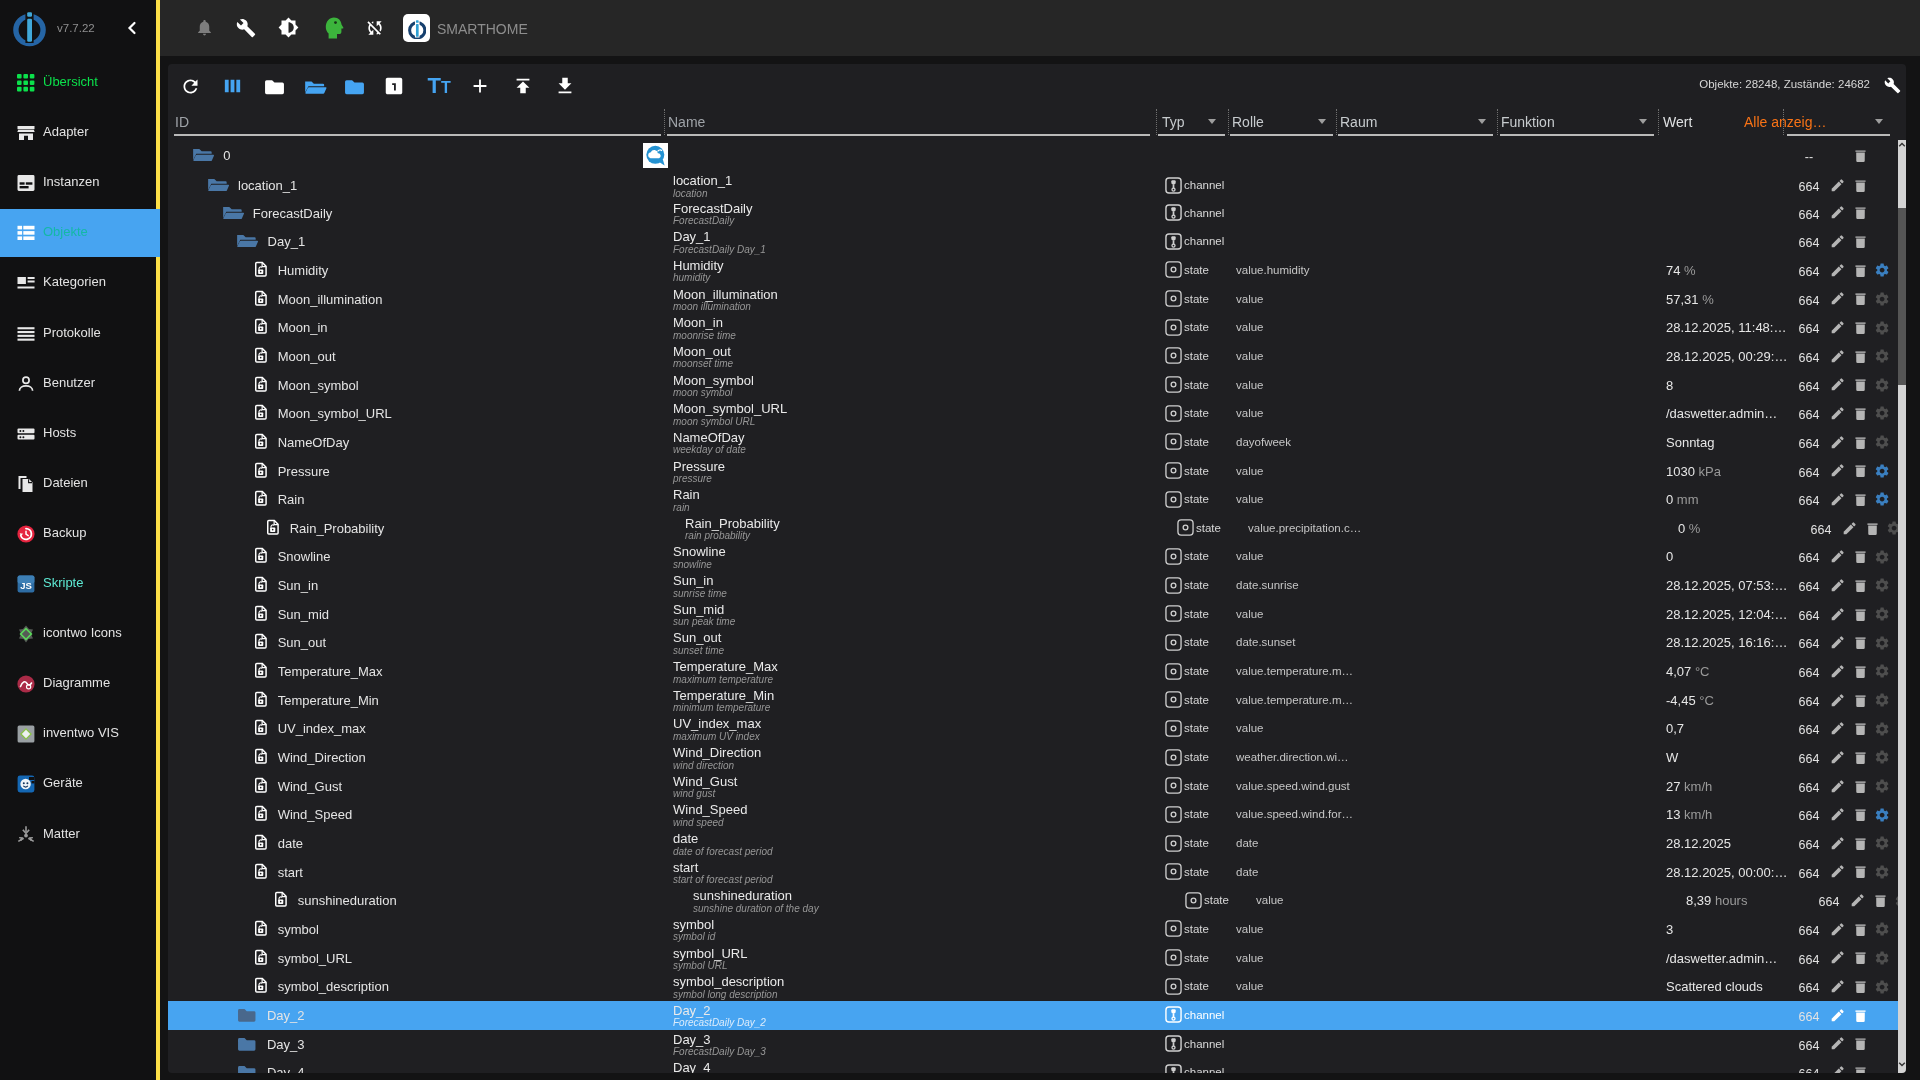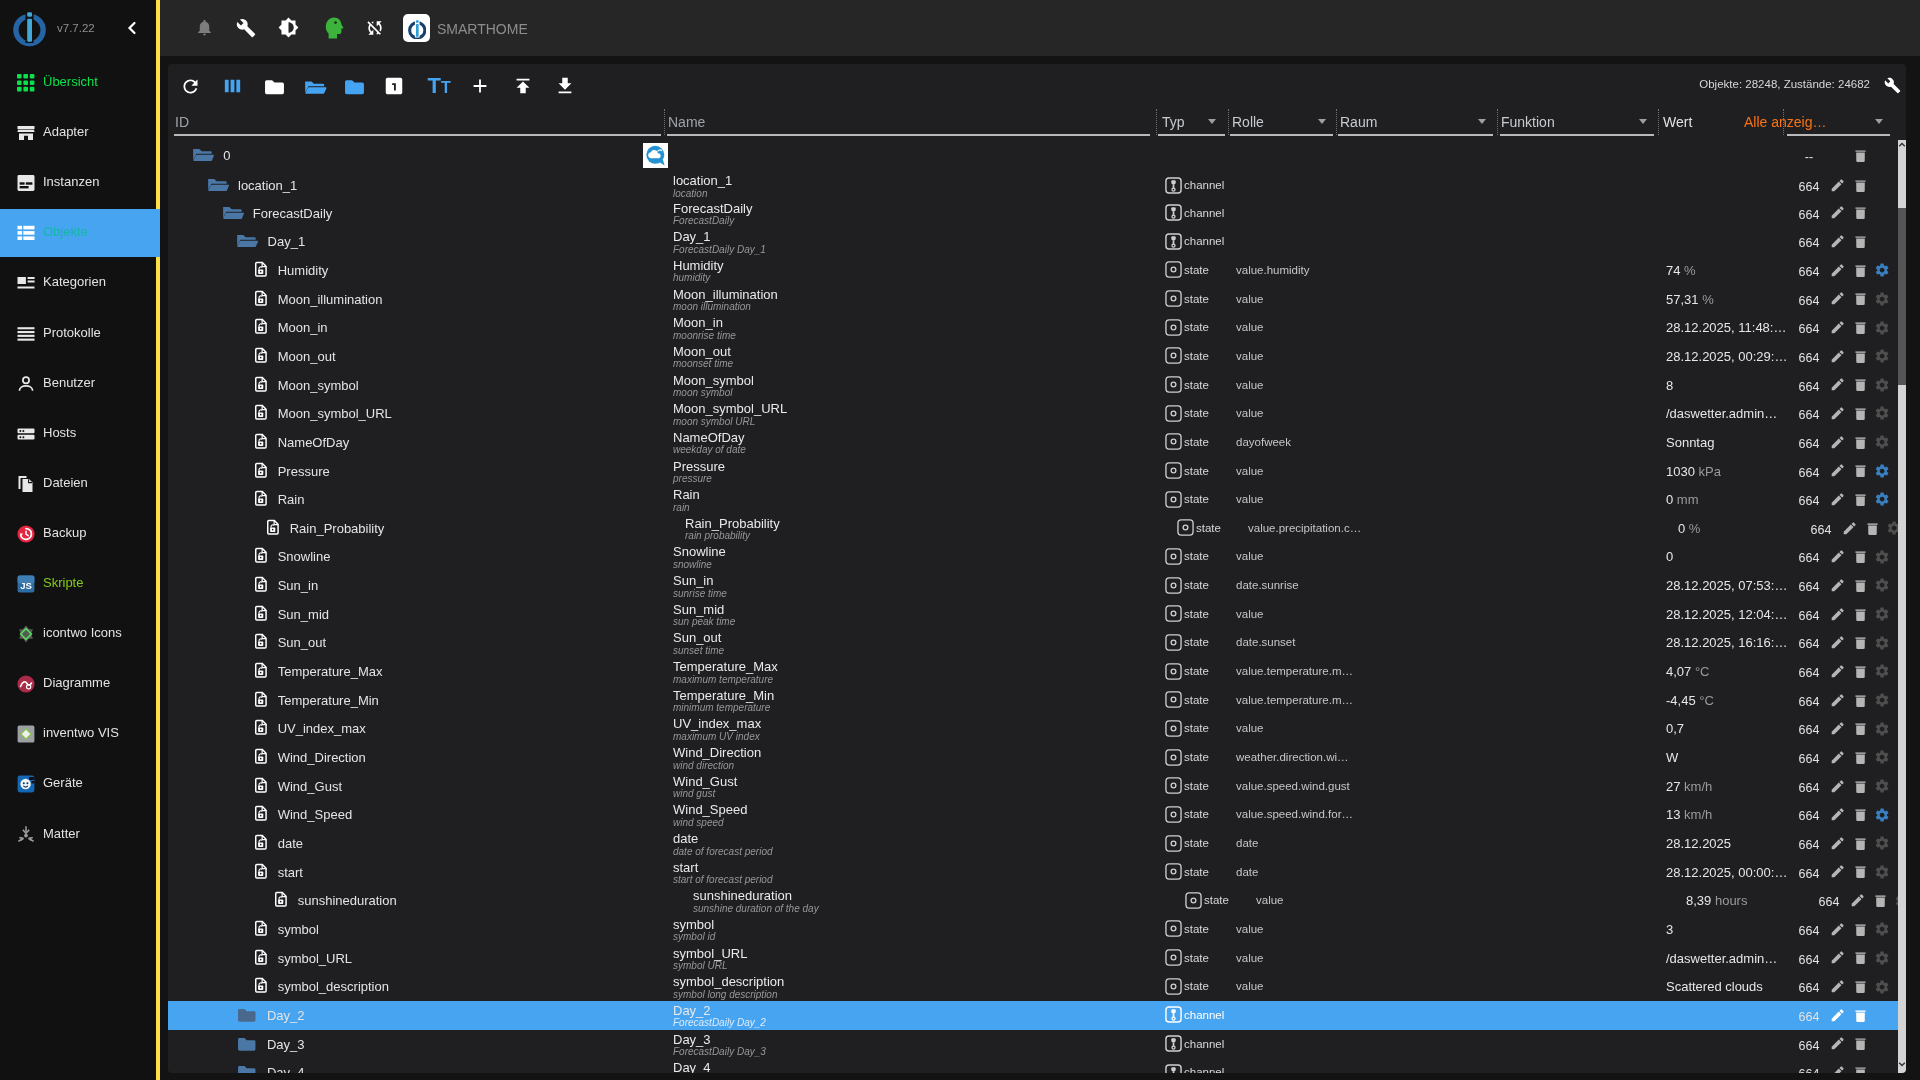--- a/index.html
+++ b/index.html
@@ -230,21 +230,21 @@
 <path d="M10 7.2 v3 l2.2 1.4" fill="none" stroke="#fff" stroke-width="1.5" stroke-linecap="round"></path>
 </svg></div>
 <div class="tx" style="color:#e3e3e3">Backup</div>
 </div>
 <div class="mi" style="top:559.0000000000001px">
 <div class="ic"><svg viewBox="0 0 20 20">
 <rect x="1.6" y="1.6" width="16.8" height="16.8" rx="2" fill="#2e6da4"></rect>
 <rect x="1.6" y="1.6" width="16.8" height="8" rx="2" fill="#3d7fb5"></rect>
 <text x="10" y="14.6" font-size="9.5" font-weight="bold" fill="#fff" text-anchor="middle" font-family="Liberation Sans">JS</text>
 </svg></div>
-<div class="tx" style="color:#84cc16">Skripte</div>
+<div class="tx" style="color:#5eead4">Skripte</div>
 </div>
 <div class="mi" style="top:609.1000000000001px">
 <div class="ic"><svg viewBox="0 0 20 20">
 <path d="M10 1.5 L13 5 L17 5.5 L15 10 L17 14.5 L12.5 15 L10 18.5 L7.5 15 L3 14.5 L5 10 L3 5.5 L7 5 z" fill="#565a56"></path>
 <rect x="6.2" y="6.2" width="7.6" height="7.6" transform="rotate(45 10 10)" fill="none" stroke="#5bd75b" stroke-width="1.6"></rect>
 </svg></div>
 <div class="tx" style="color:#e3e3e3">icontwo Icons</div>
 </div>
 <div class="mi" style="top:659.2000000000002px">
 <div class="ic"><svg viewBox="0 0 20 20">

